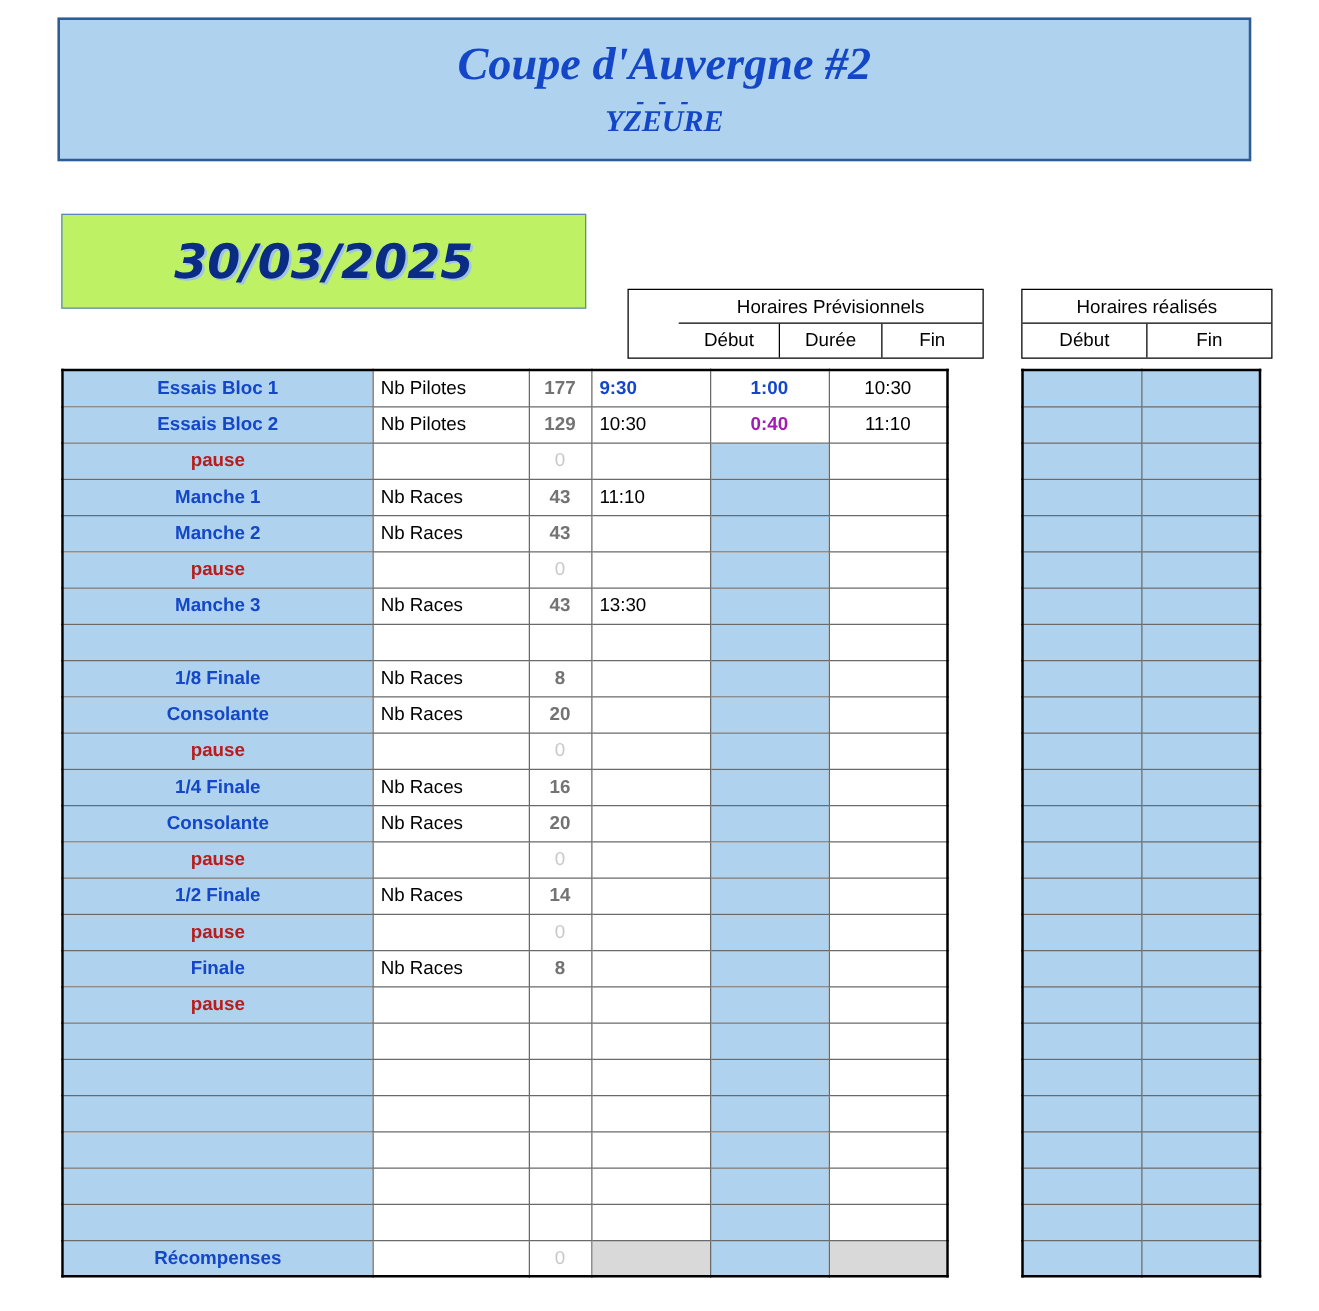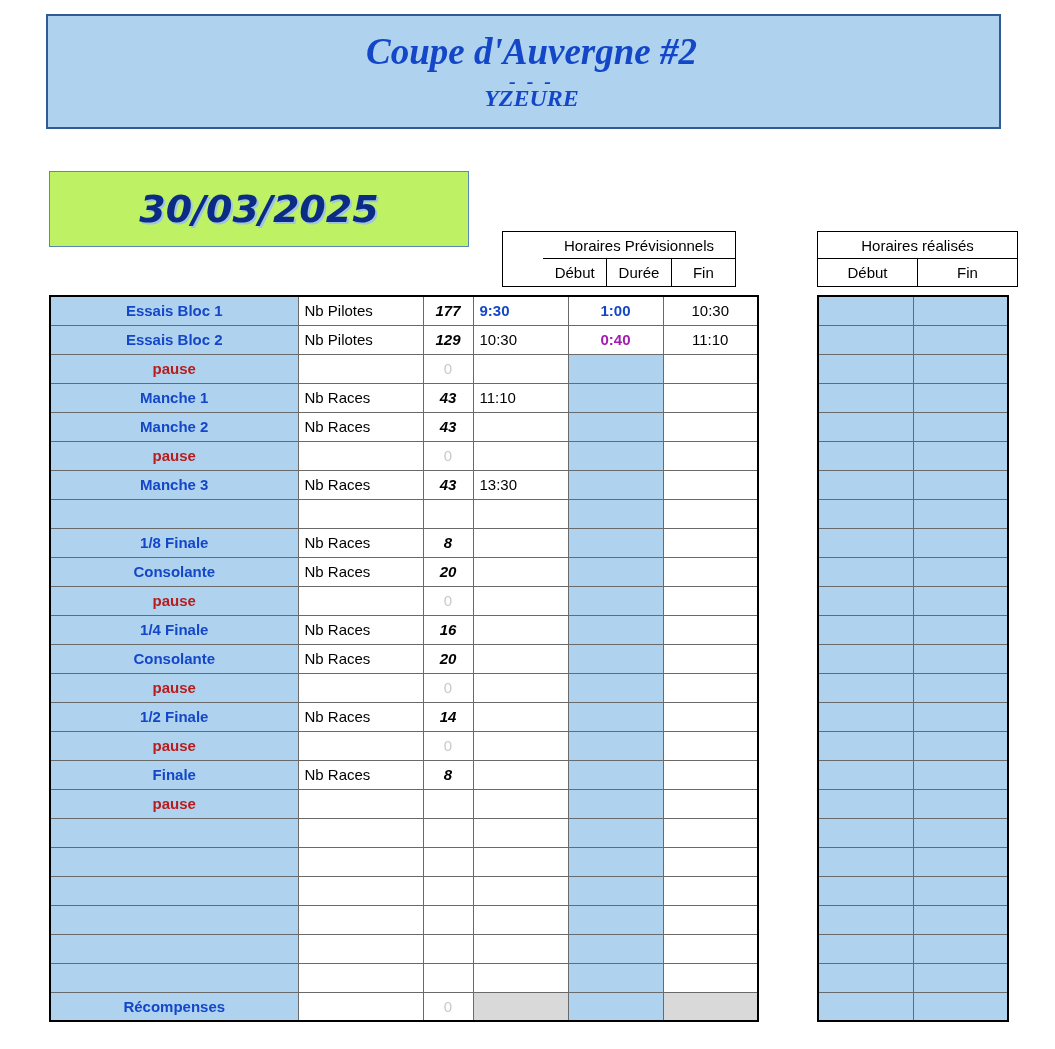--- a/index.html
+++ b/index.html
@@ -81,21 +81,21 @@
     color: #0B2C84;
     text-shadow: 2px 2px 0 #9FC3E2;
     letter-spacing: 0px;
   }
 
   
   .prev-header {
     position: absolute;
     left: 502px;
     top: 231px;
-    width: 234px;
+    width: 285px;
     border: 1px solid #000;
     box-sizing: border-box;
     background: #ffffff;
     padding-left: 40px;
   }
   .prev-header .hrow {
     height: 26px;
     display: flex;
     align-items: center;
     justify-content: center;
@@ -164,21 +164,21 @@
     border: 1px solid #6a6a6a;
     height: 29px;
     padding: 0 6px;
     font-size: 15px;
     box-sizing: border-box;
     overflow: hidden;
     white-space: nowrap;
   }
   .c-label { width: 248px; text-align: center; background: #AFD2EE; font-weight: bold; color: #1447C8; }
   .c-unit  { width: 125px; text-align: left;  background: #ffffff; color: #000; }
-  .c-num   { width: 50px;  text-align: center; background: #ffffff; color: #000000; font-weight: bold; font-style: italic; }
+  .c-num   { width: 50px;  text-align: center; background: #ffffff; color: #737373; font-weight: bold; }
   .c-debut { width: 95px;  background: #ffffff; }
   .c-duree { width: 95px;  text-align: center; background: #AFD2EE; }
   .c-fin   { width: 95px;  text-align: center; background: #ffffff; }
 
   .pause .c-label { color: #b91c1c; font-weight: bold; }
   .pause .c-num { color: #C9C9C9; font-weight: normal; font-style: normal; }
   .pause .c-unit { background:#ffffff; }
 
   .grey-cell { background: #D9D9D9 !important; }
 

